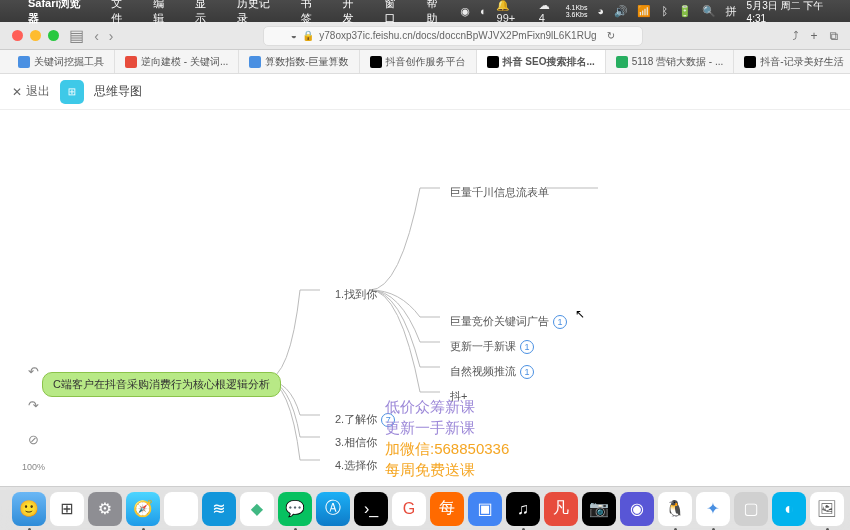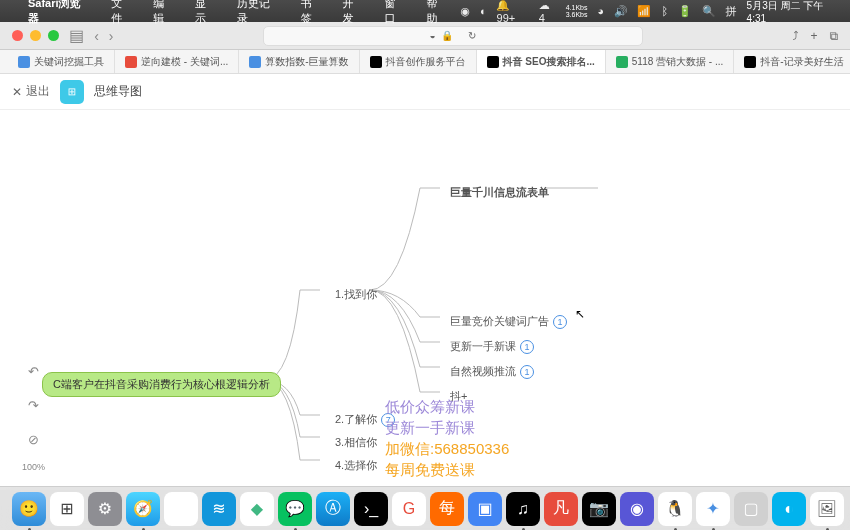--- a/index.html
+++ b/index.html
@@ -116,20 +116,21 @@
     <div class="tl tl-red"></div>
     <div class="tl tl-yellow"></div>
     <div class="tl tl-green"></div>
   </div>
   <span style="color:#888">▤</span>
   <span class="nav-btn">‹</span>
   <span class="nav-btn">›</span>
   <div class="url-bar">
     <span style="margin-right:6px">◒</span>
     <span style="margin-right:4px">🔒</span>
+    <span>y78oxp37ic.feishu.cn/docs/doccnBpWJVX2PmFixn9lL6K1RUg</span>
     <span style="margin-left:10px">↻</span>
   </div>
   <div class="browser-right">
     <span>⤴</span>
     <span>+</span>
     <span>⧉</span>
   </div>
 </div>
 
 <div class="bookmark-bar">
@@ -184,21 +185,21 @@
     <path d="M 545 78 L 598 78"></path>
   </svg>
 
   <div class="node node-root" style="top:262px;left:42px;">C端客户在抖音采购消费行为核心根逻辑分析</div>
 
   <div class="node node-plain" style="top:173px;left:325px;">1.找到你</div>
   <div class="node node-plain" style="top:298px;left:325px;"><span>2.了解你</span><span class="badge">7</span></div>
   <div class="node node-plain" style="top:321px;left:325px;">3.相信你</div>
   <div class="node node-plain" style="top:344px;left:325px;">4.选择你</div>
 
-  <div class="node node-plain" style="top:71px;left:440px;font-weight:bold;">巨量千川信息流表单</div>
+  <div class="node node-plain" style="top:71px;left:440px;">巨量千川信息流表单</div>
   <div class="node node-plain" style="top:200px;left:440px;"><span>巨量竞价关键词广告</span><span class="badge">1</span></div>
   <div class="node node-plain" style="top:225px;left:440px;"><span>更新一手新课</span><span class="badge">1</span></div>
   <div class="node node-plain" style="top:250px;left:440px;"><span>自然视频推流</span><span class="badge">1</span></div>
   <div class="node node-plain" style="top:275px;left:440px;">抖+</div>
 
 
   <div class="left-tools">
     <div class="tool-btn">↶</div>
     <div class="tool-btn">↷</div>
     <div class="tool-btn">⊘</div>

